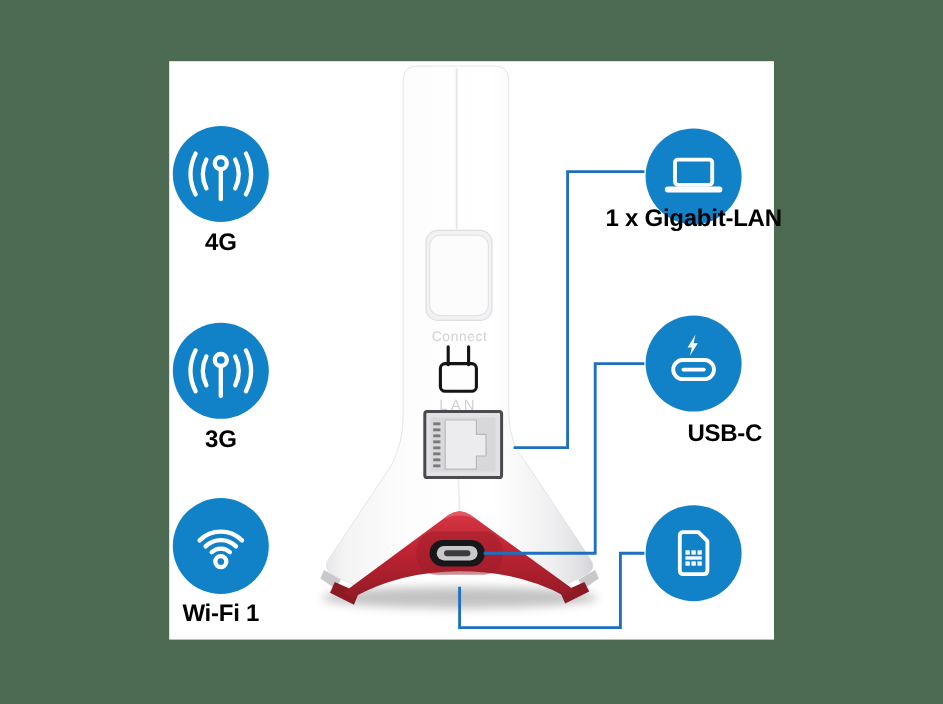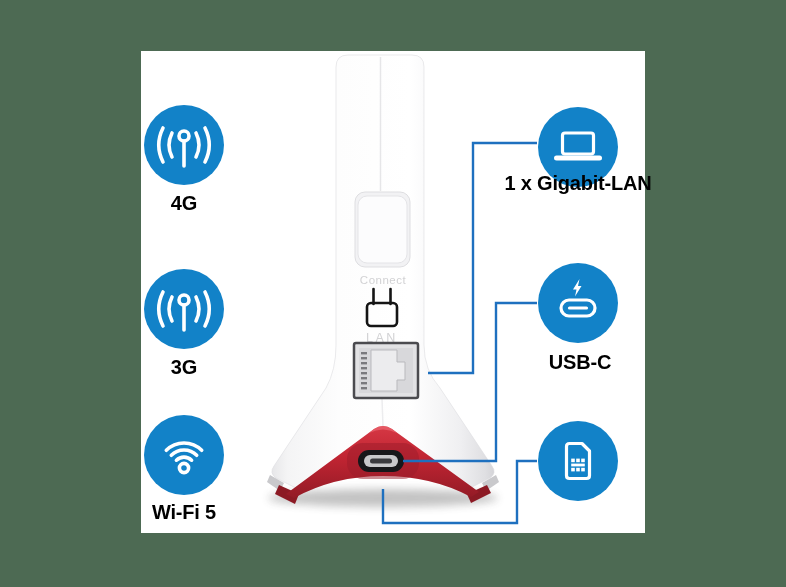--- a/index.html
+++ b/index.html
@@ -141,40 +141,40 @@
 
     <svg class="feature-badge" style="left:43px; top:404px;" width="84" height="84" viewBox="-42 -42 84 84">
       <circle r="40" fill="#1282c8"></circle>
       <g stroke="#ffffff" stroke-width="3.6" fill="none" stroke-linecap="round">
         <circle cx="0" cy="13" r="4.6"></circle>
         <path d="M -7.6,5.2 A 11,11 0 0 1 7.6,5.2"></path>
         <path d="M -12.7,0.3 A 18,18 0 0 1 12.7,0.3"></path>
         <path d="M -17.7,-4.7 A 25,25 0 0 1 17.7,-4.7"></path>
       </g>
     </svg>
-    <div class="feature-label" style="left:43px; top:461px;">Wi-Fi 5</div>
+    <div class="feature-label" style="left:43px; top:461px;">Wi-Fi 1</div>
 
     <svg class="feature-badge" style="left:437px; top:96px;" width="84" height="84" viewBox="-42 -42 84 84">
       <circle r="40" fill="#1282c8"></circle>
       <g stroke="#ffffff" fill="none">
         <rect x="-15.5" y="-14" width="31" height="21" rx="2.5" stroke-width="3.2"></rect>
         <path d="M -21.5,11 L 21.5,11" stroke-width="5" stroke-linecap="round"></path>
       </g>
     </svg>
     <div class="feature-label" style="left:437px; top:132px;">1 x Gigabit-LAN</div>
 
     <svg class="feature-badge" style="left:437px; top:252px;" width="84" height="84" viewBox="-42 -42 84 84">
       <circle r="40" fill="#1282c8"></circle>
       <path d="M 1.5,-24 L -5,-13.5 L -1.5,-13.5 L -3,-6.5 L 3.5,-17 L 0,-17 Z" fill="#ffffff"></path>
       <g stroke="#ffffff" fill="none" stroke-linecap="round">
         <rect x="-17" y="-3" width="34" height="16" rx="8" stroke-width="3.2"></rect>
         <line x1="-8.5" y1="5" x2="8.5" y2="5" stroke-width="3.2"></line>
       </g>
     </svg>
-    <div class="feature-label" style="left:439px; top:311px;">USB-C</div>
+    <div class="feature-label" style="left:463px; top:311px;">USB-C</div>
 
     <svg class="feature-badge" style="left:437px; top:410px;" width="84" height="84" viewBox="-42 -42 84 84">
       <circle r="40" fill="#1282c8"></circle>
       <path d="M -8.5,-17.5 L 4,-17.5 L 11.5,-10 L 11.5,14.5 Q 11.5,17.5 8.5,17.5 L -8.5,17.5
                Q -11.5,17.5 -11.5,14.5 L -11.5,-14.5 Q -11.5,-17.5 -8.5,-17.5 Z" fill="none" stroke="#ffffff" stroke-width="3.2" stroke-linejoin="round"></path>
       <g fill="#ffffff">
         <rect x="-6.8" y="-2.4" width="3.6" height="3.6"></rect>
         <rect x="-1.8" y="-2.4" width="3.6" height="3.6"></rect>
         <rect x="3.2" y="-2.4" width="3.6" height="3.6"></rect>
         <rect x="-6.8" y="2.6" width="13.6" height="2.8"></rect>

